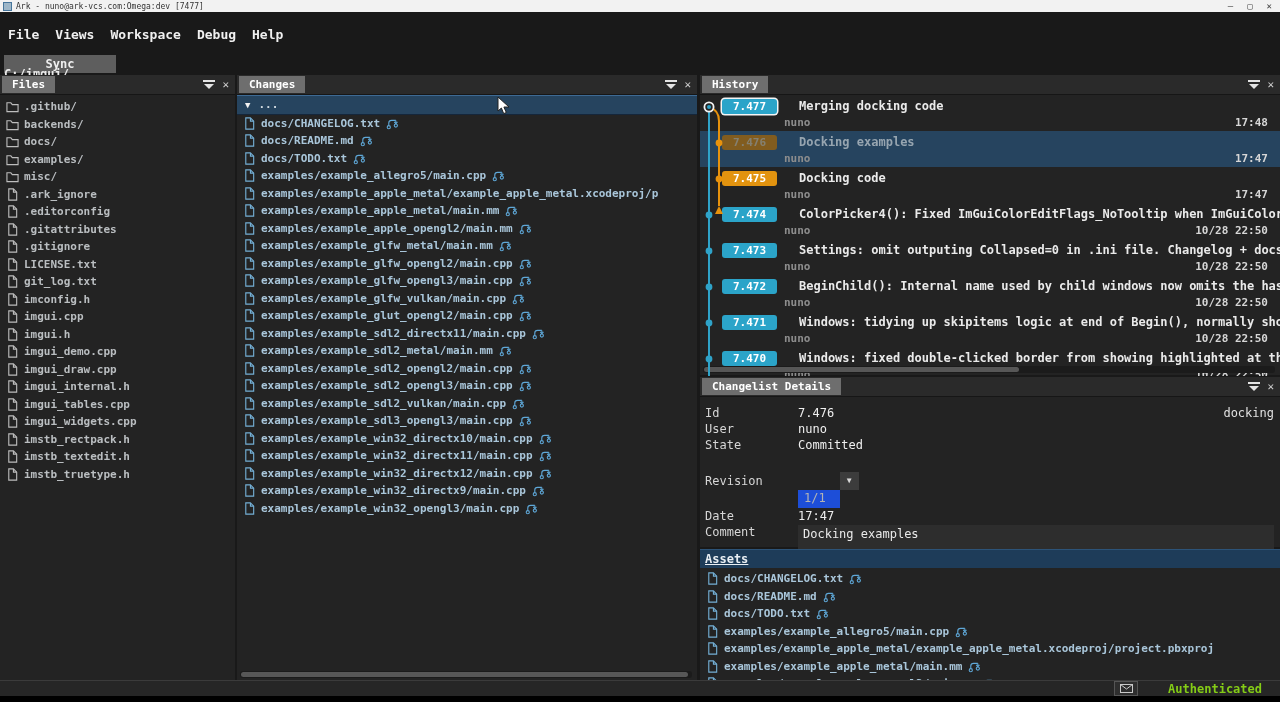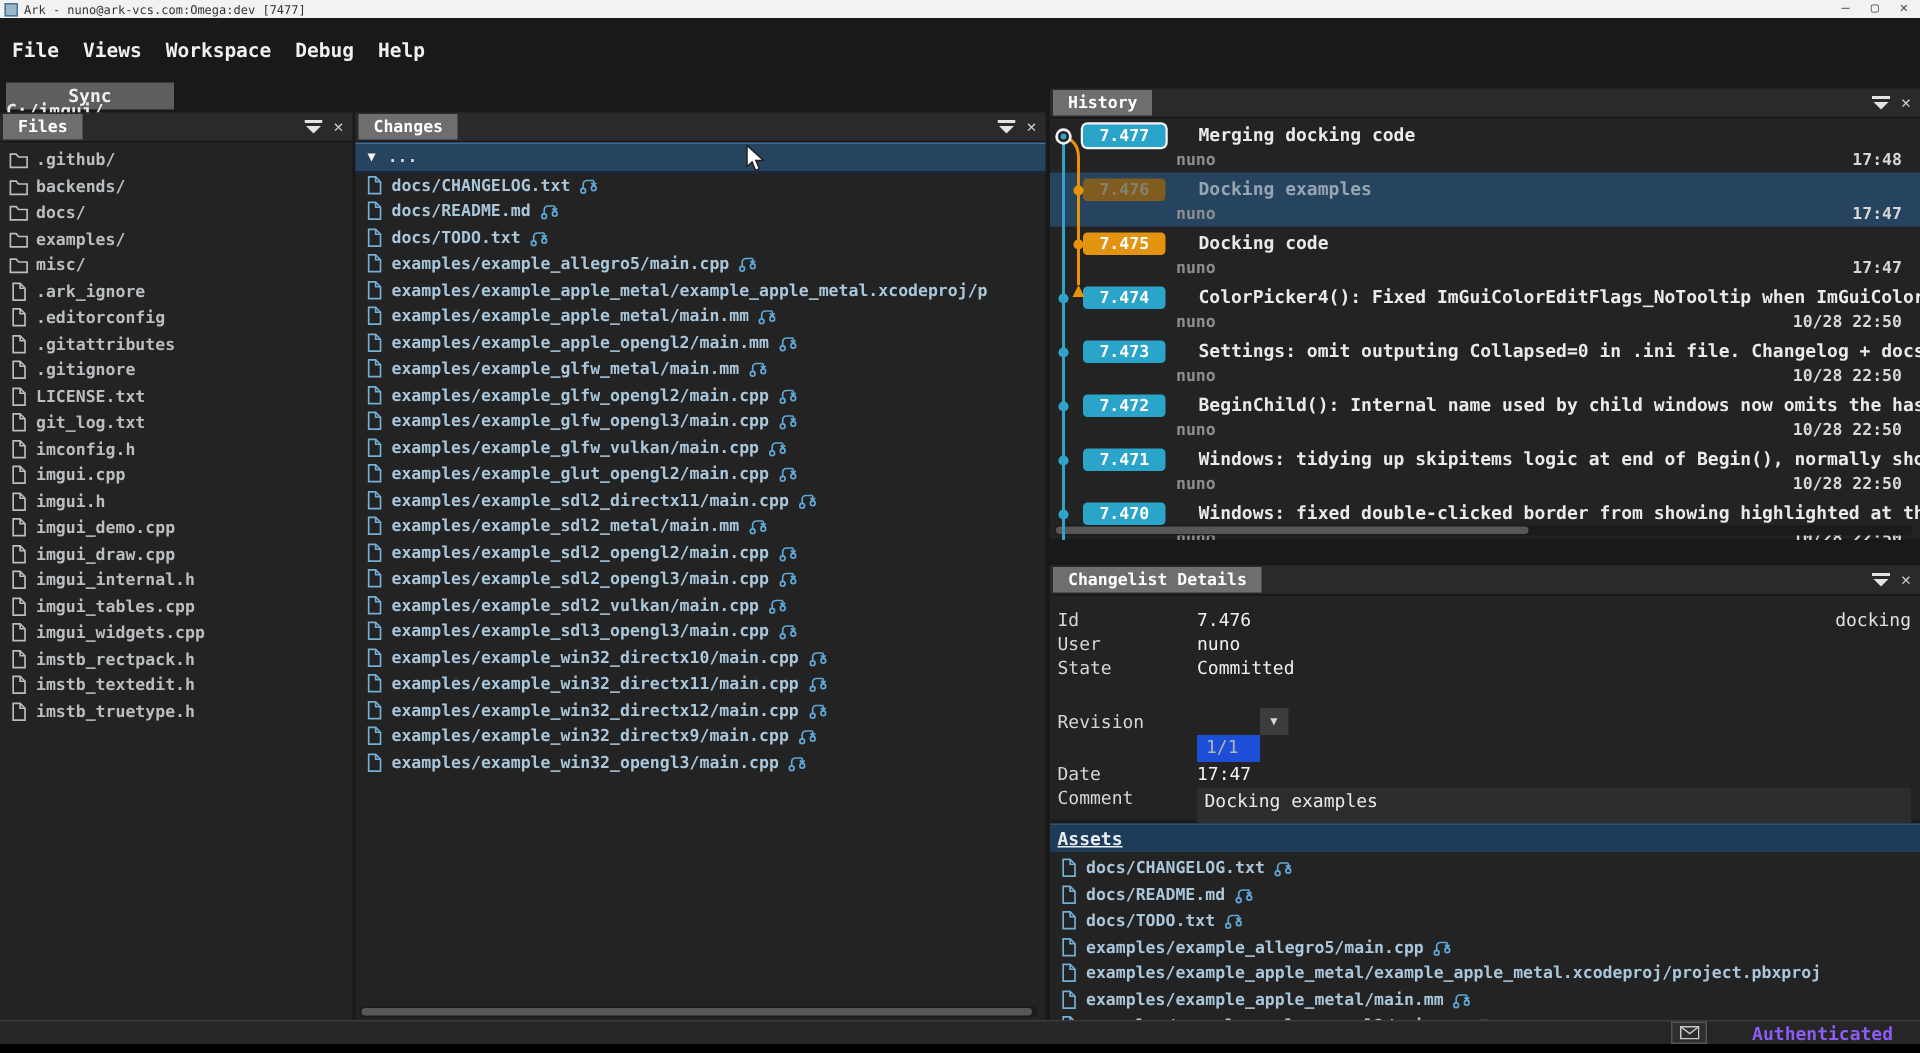--- a/index.html
+++ b/index.html
@@ -72,21 +72,21 @@
   .revbox{background:#1d4ed8;color:#b4b4b4;padding:0 14px 1px 6px;line-height:17px;margin-top:37px;}
   .revbtn{background:#3c3c3c;color:#d8d8d8;font-size:8px;width:19px;text-align:center;line-height:17px;height:18px;}
   .commentbox{background:#2d2d2d;flex:1;height:60px;padding:2px 5px;color:#eaeaea;overflow:hidden;}
   
   .assets-header{background:#1e3c59;height:18px;display:flex;align-items:center;padding-left:5px;
                  font-size:12px;font-weight:bold;color:#e9eef3;border-top:1px solid #2c5378;text-decoration:underline;}
   .asset-row{color:#a9c6da;}
   
   .statusbar{position:absolute;left:0;top:680px;width:1280px;height:16px;background:#262626;
              border-top:1px solid #3b3b3b;box-sizing:border-box;display:flex;align-items:center;
-             justify-content:flex-end;gap:30px;padding-right:18px;font-size:12px;font-weight:bold;color:#8b5cf6;z-index:4;}
+             justify-content:flex-end;gap:30px;padding-right:18px;font-size:12px;font-weight:bold;color:#84cc16;z-index:4;}
   .envbox{width:22px;height:13px;background:#2e2e2e;border:1px solid #555;display:flex;
           align-items:center;justify-content:center;}
   .cursor{position:absolute;left:497px;top:96px;z-index:9;pointer-events:none;}
 </style>
 </head>
 <body style="--cyan: #2ba4c9; --orange: #e2930f; --sel: #26445f;">
 
 <div class="titlebar">
   <span class="appicon"></span>
   <span class="title-text">Ark - nuno@ark-vcs.com:Omega:dev [7477]</span>
@@ -615,21 +615,21 @@
           <path d="M8.9 5.3l1.7 1.8 1.7-1.8" fill="none" stroke="currentColor" stroke-width="1.2"></path>
           <circle cx="10.6" cy="9.2" r="1.7" fill="none" stroke="currentColor" stroke-width="1.2"></circle>
         </svg>
       </div>
     </div>
   <div class="hscroll">
       <span class="thumb" style="left:1px;width:99%;"></span>
     </div>
 </div>
 
-<div class="panel" style="left:700px;top:59px;width:580px;height:300px;">
+<div class="panel" style="left:700px;top:75px;width:580px;height:300px;">
   <div class="tabstrip">
     <div class="tab">
         <span>History</span>
       </div>
     <span class="ticons">
       <span class="ficon">
           <svg width="12" height="9" viewBox="0 0 12 9">
             <rect x="0" y="0" width="12" height="2" fill="#e4e4e4"></rect>
             <path d="M1 4h10L6 9z" fill="#e4e4e4"></path>
           </svg>

